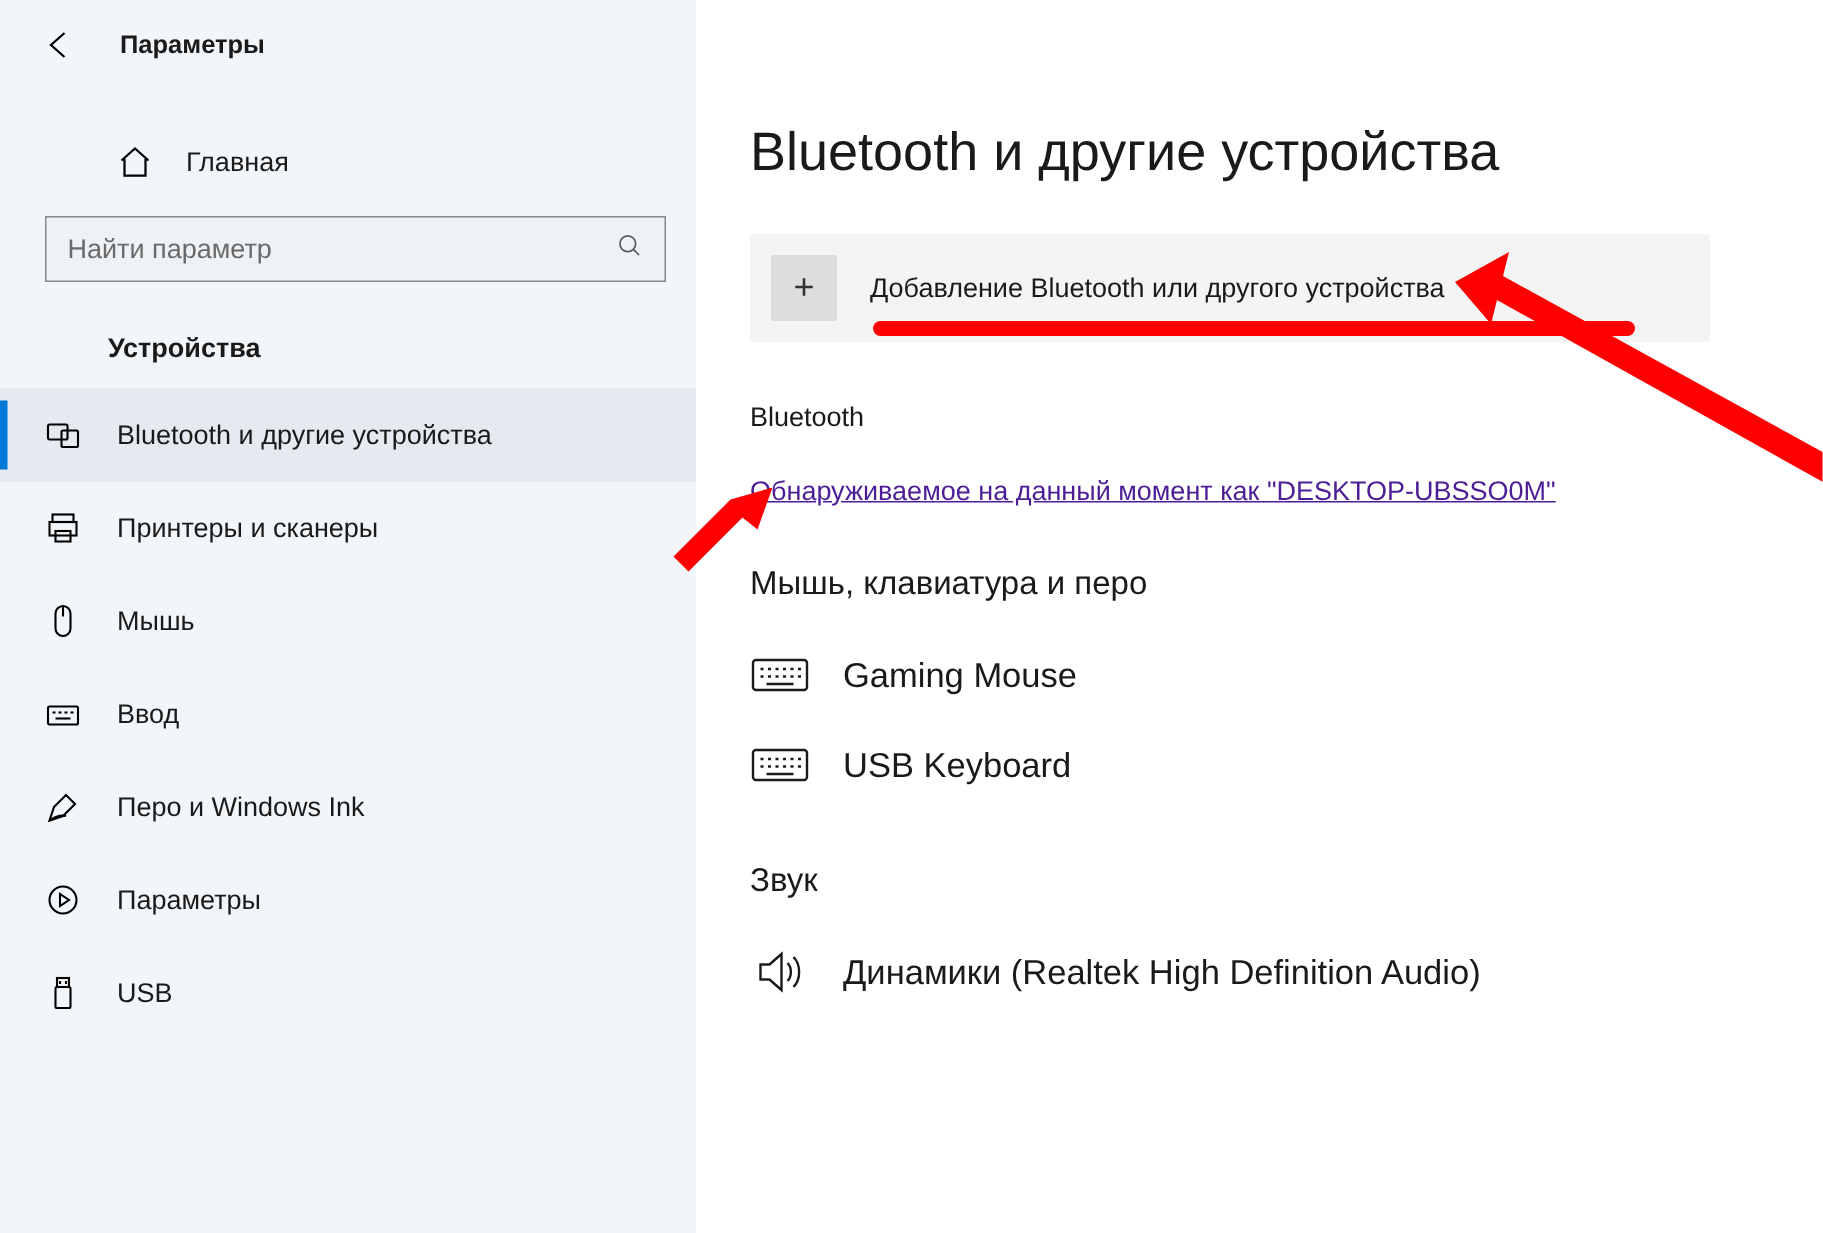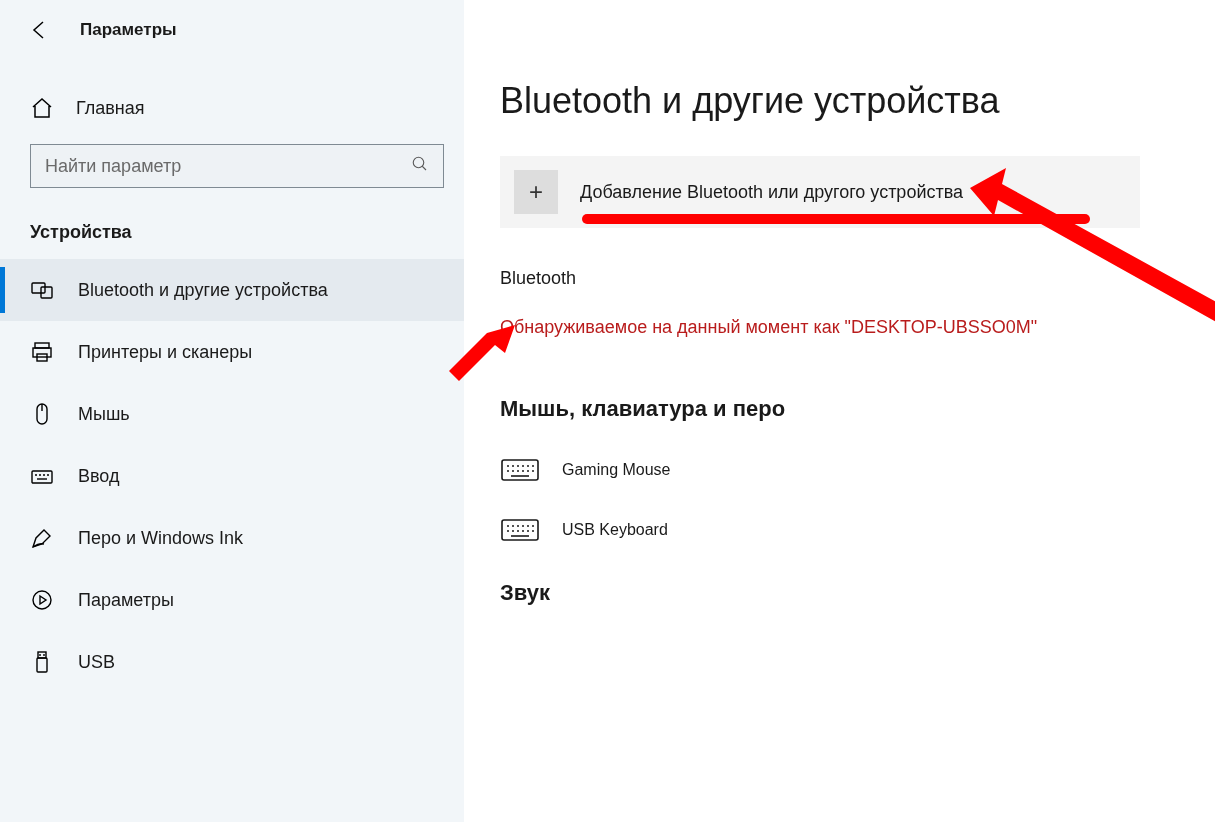--- a/index.html
+++ b/index.html
@@ -32,20 +32,21 @@
     display: flex; align-items: center; justify-content: center;
     color: #000;
   }
   .apptitle { font-size: 17px; font-weight: 700; }
   .home-row {
     display: flex;
     align-items: center;
     gap: 22px;
     padding: 14px 20px 14px 30px;
     font-size: 18px;
+    margin-left: 48px;
   }
   .home-row svg { width: 22px; height: 22px; }
   .search-wrap { padding: 10px 20px 8px 30px; }
   .searchbox {
     display: flex;
     align-items: center;
     justify-content: space-between;
     border: 1px solid #7f8a93;
     background: #eef2f5;
     height: 44px;
@@ -55,20 +56,21 @@
     border: none; outline: none; background: transparent;
     font-size: 18px; color: #0f766e; flex: 1;
     font-family: inherit;
   }
   .searchbox input::placeholder { color: #6a6a6a; }
   .search-ic { color: #5a5a5a; }
   .section-title {
     font-size: 18px;
     font-weight: 600;
     padding: 26px 0 16px 30px;
+    margin-left: 42px;
   }
   .nav-item {
     display: flex;
     align-items: center;
     gap: 24px;
     height: 62px;
     padding-left: 30px;
     font-size: 18px;
     cursor: pointer;
     position: relative;
@@ -125,25 +127,25 @@
     background: #0078d7; position: relative;
   }
   .toggle::after {
     content: "";
     position: absolute;
     right: 4px; top: 4px;
     width: 18px; height: 18px; border-radius: 50%;
     background: #fff;
   }
   .toggle-label { font-size: 18px; }
-  .discover { font-size: 18px; color: #b91c1c; margin-bottom: 58px; }
-  .category-title { font-size: 22px; font-weight: 700; margin-bottom: 18px; }
+  .discover { font-size: 18px; color: #4c1d95; margin-bottom: 38px; text-decoration: underline; }
+  .category-title { font-size: 22px; font-weight: 400; margin-bottom: 18px; }
   .device-row {
     display: flex; align-items: center; gap: 22px;
-    height: 60px; font-size: 16px;
+    height: 60px; font-size: 23px;
   }
   .device-icon { width: 40px; height: 34px; display: flex; align-items:center; justify-content:center; }
   .device-icon svg { width: 40px; height: 34px; }
   .speaker-icon svg { width: 34px; height: 34px; }
   
   .arrow1 {
     position: absolute;
     left: 415px; top: 325px;
     transform: rotate(0deg);
     color: #ff0000;
@@ -321,22 +323,32 @@
           <line x1="17" y1="15" x2="19" y2="15"></line>
           <line x1="22" y1="15" x2="24" y2="15"></line>
           <line x1="27" y1="15" x2="29" y2="15"></line>
           <line x1="32" y1="15" x2="34" y2="15"></line>
           <line x1="11" y1="20" x2="29" y2="20"></line>
         </svg>
     </span>
     <span>USB Keyboard</span>
   </div>
 
-  <div class="category-title" style="margin-top:20px">Звук</div>
-
+  <div class="category-title" style="margin-top:34px">Звук</div>
+
+  <div class="device-row">
+    <span class="device-icon speaker-icon">
+      <svg viewBox="0 0 34 34" fill="none" stroke="currentColor" stroke-width="1.6">
+          <path d="M4 12 H10 L18 5 V29 L10 22 H4 Z"></path>
+          <path d="M22 11 C25 14 25 20 22 23"></path>
+          <path d="M26 7 C31 12 31 22 26 27"></path>
+        </svg>
+    </span>
+    <span>Динамики (Realtek High Definition Audio)</span>
+  </div>
 </div>
 
 <div class="arrow1">
   <svg width="100" height="80" viewBox="0 0 100 80">
       <polygon points="72,8 100,0 90,28 80,20 44,56 34,46 70,10" fill="#ff0000"></polygon>
     </svg>
 </div>
 <div class="arrow2">
   <svg width="250" height="170" viewBox="0 0 250 170">
       <polygon points="0,34 36,14 32,30 250,150 250,170 28,46 24,62" fill="#ff0000"></polygon>

